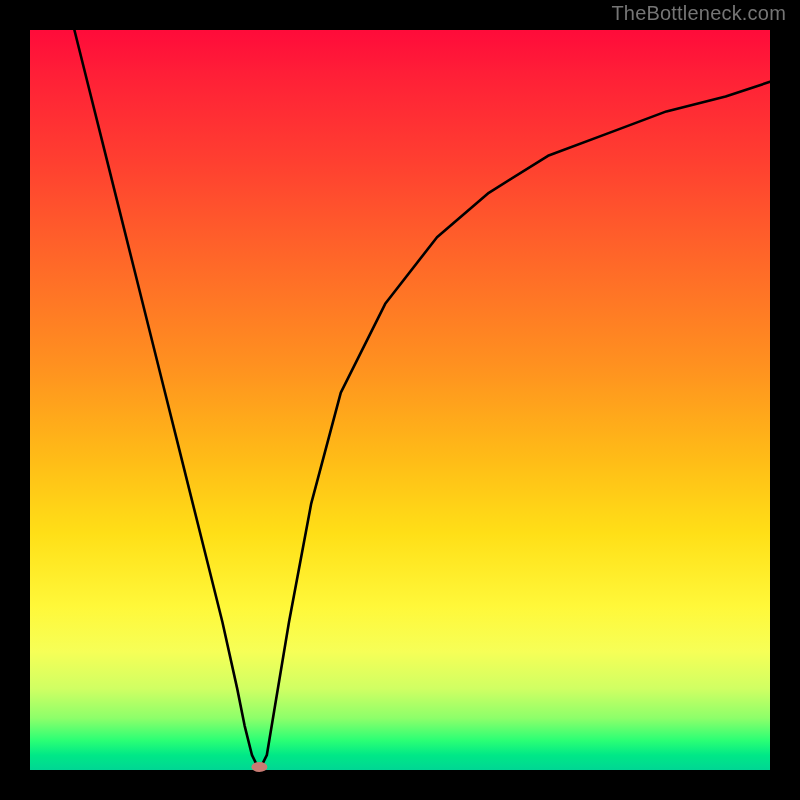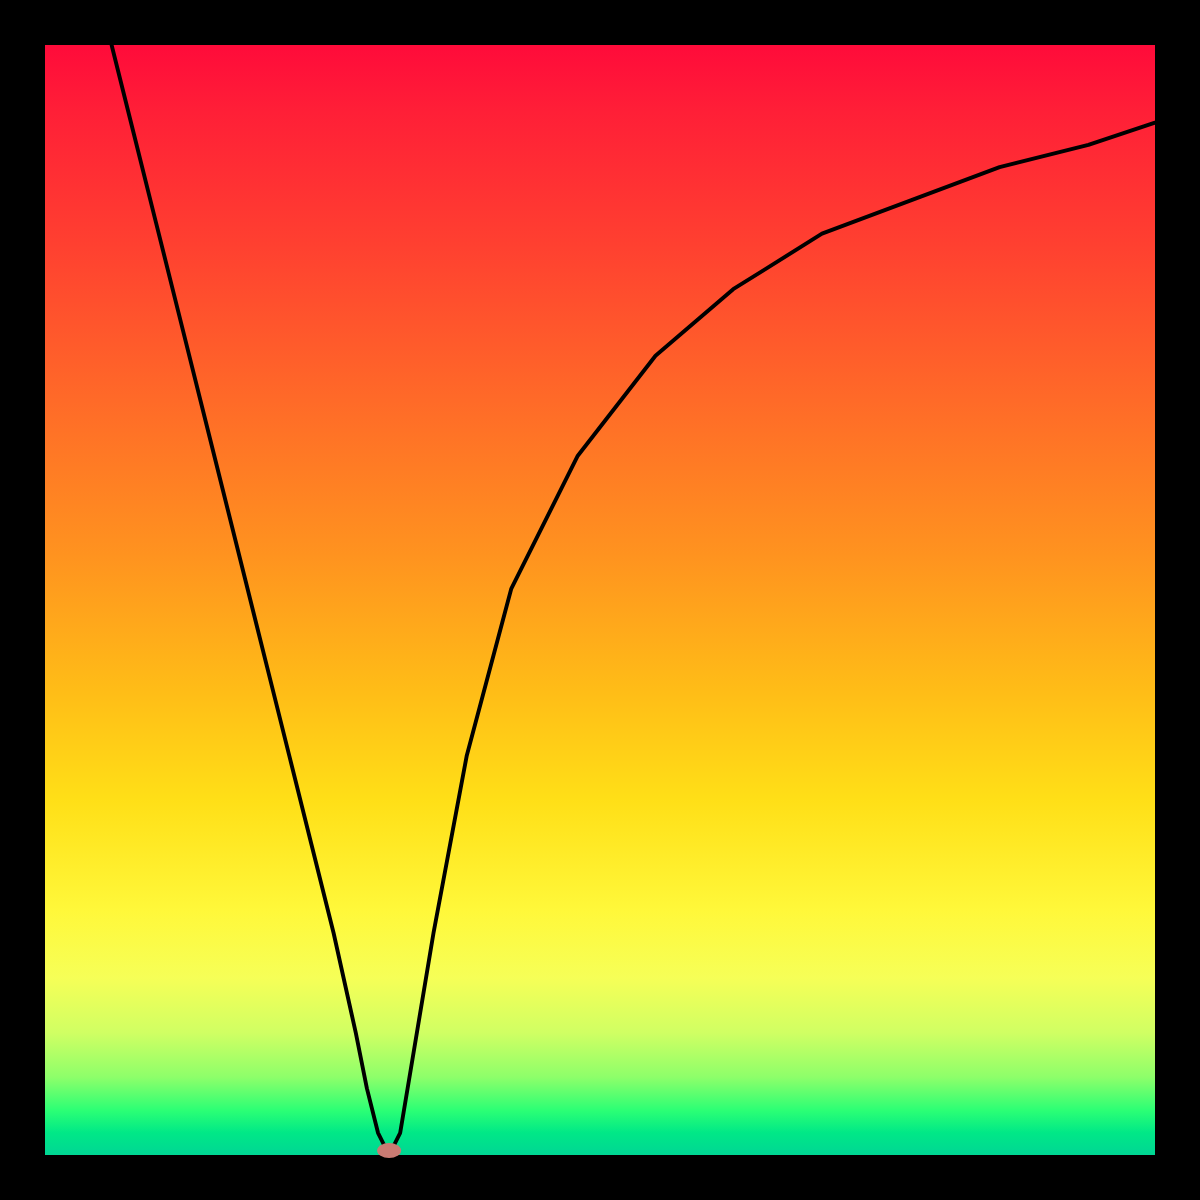--- a/index.html
+++ b/index.html
@@ -67,20 +67,21 @@
   }
   .marker {
     fill: #c97b73;
     stroke: none;
   }
 </style>
 </head>
 <body>
 
 <div class="outer">
+  <div class="watermark">TheBottleneck.com</div>
 
   <div class="plot-area">
     <svg class="curve" viewBox="0 0 740 740">
       <path d="M44.4 0.0 L59.2 59.2 L74.0 118.4 L88.8 177.6 L103.6 236.8 L118.4 296.0 L133.2 355.2 L148.0 414.4 L162.8 473.6 L177.6 532.8 L192.4 592.0 L207.2 658.6 L214.6 695.6 L222.0 725.2 L229.4 740.0 L236.8 725.2 L244.2 680.8 L259.0 592.0 L281.2 473.6 L310.8 362.6 L355.2 273.8 L407.0 207.2 L458.8 162.8 L518.0 125.8 L577.2 103.6 L636.4 81.4 L695.6 66.6 L740.0 51.8"></path>
       <ellipse class="marker" cx="229.4" cy="737.0" rx="8" ry="5"></ellipse>
     </svg>
   </div>
 </div>
 
 </body></html>

